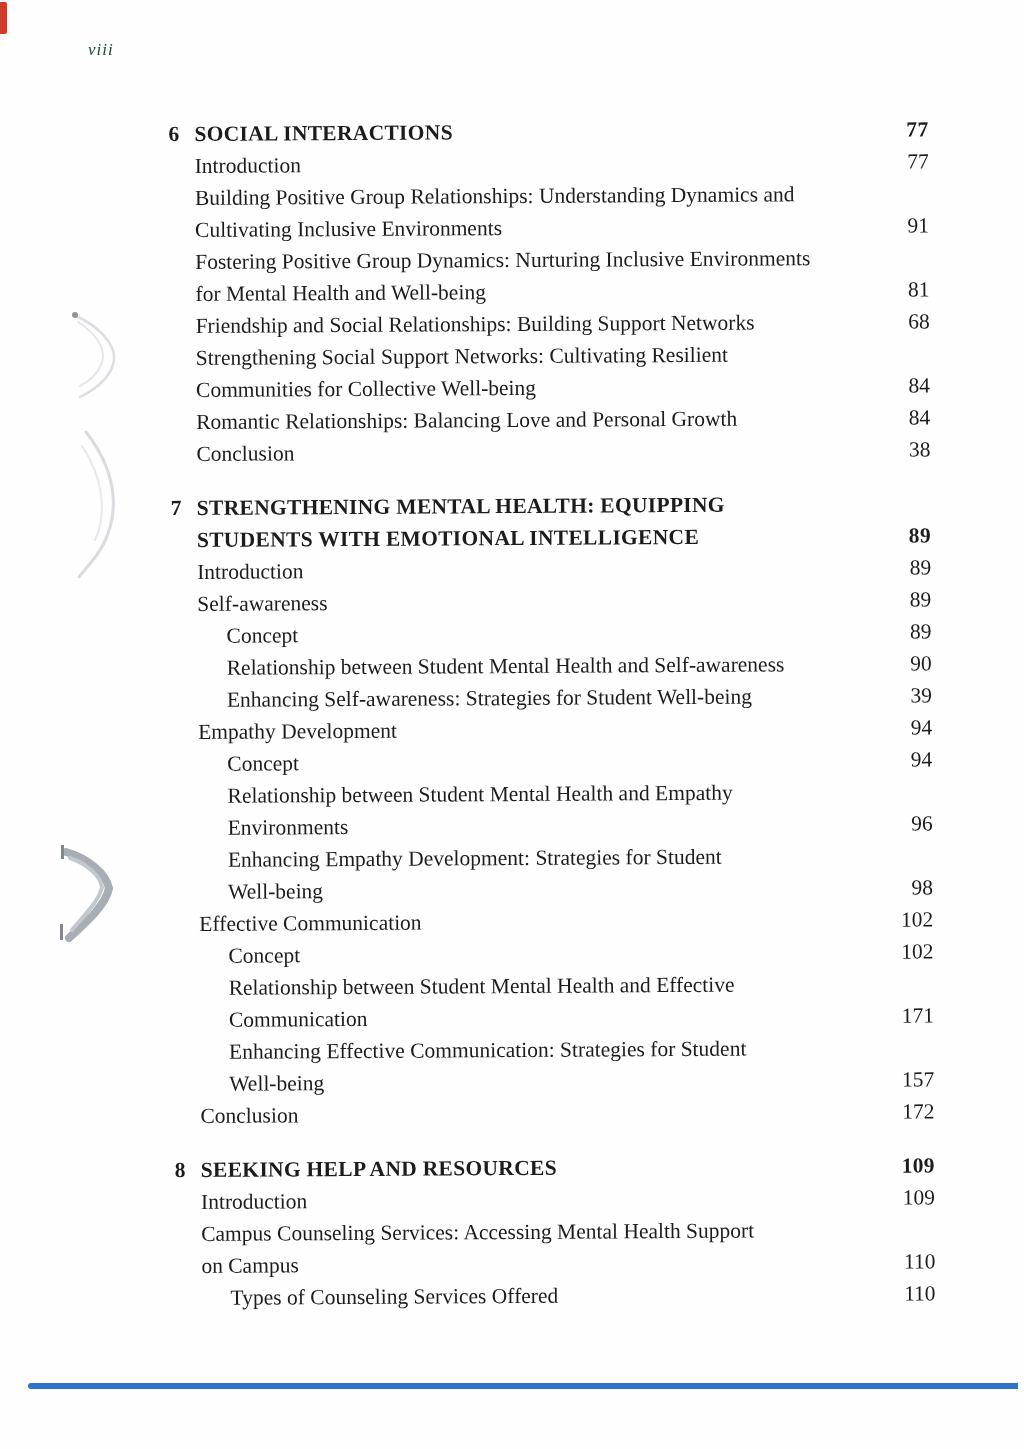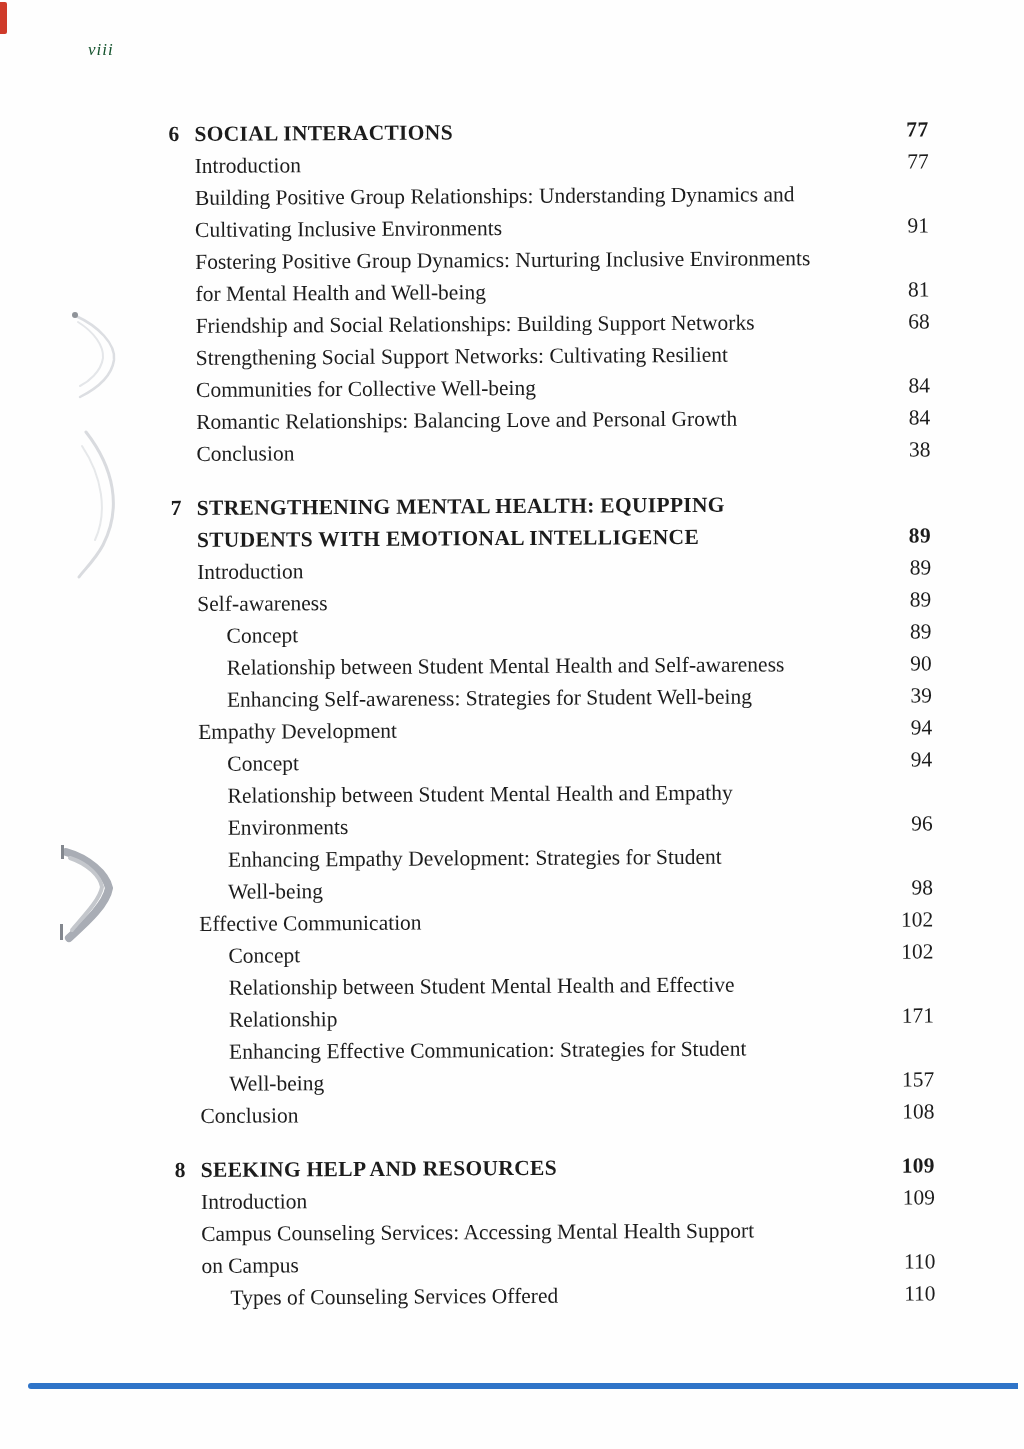--- a/index.html
+++ b/index.html
@@ -84,24 +84,24 @@
         <div class="row lvl2"><span class="txt">Enhancing Self-awareness: Strategies for Student Well-being</span><span class="pg">39</span></div>
         <div class="row lvl1"><span class="txt">Empathy Development</span><span class="pg">94</span></div>
         <div class="row lvl2"><span class="txt">Concept</span><span class="pg">94</span></div>
         <div class="row lvl2"><span class="txt">Relationship between Student Mental Health and Empathy</span></div>
         <div class="row lvl2"><span class="txt">Environments</span><span class="pg">96</span></div>
         <div class="row lvl2"><span class="txt">Enhancing Empathy Development: Strategies for Student</span></div>
         <div class="row lvl2"><span class="txt">Well-being</span><span class="pg">98</span></div>
         <div class="row lvl1"><span class="txt">Effective Communication</span><span class="pg">102</span></div>
         <div class="row lvl2"><span class="txt">Concept</span><span class="pg">102</span></div>
         <div class="row lvl2"><span class="txt">Relationship between Student Mental Health and Effective</span></div>
-        <div class="row lvl2"><span class="txt">Relationship</span><span class="pg">171</span></div>
+        <div class="row lvl2"><span class="txt">Communication</span><span class="pg">171</span></div>
         <div class="row lvl2"><span class="txt">Enhancing Effective Communication: Strategies for Student</span></div>
         <div class="row lvl2"><span class="txt">Well-being</span><span class="pg">157</span></div>
-        <div class="row lvl1"><span class="txt">Conclusion</span><span class="pg">108</span></div>
+        <div class="row lvl1"><span class="txt">Conclusion</span><span class="pg">172</span></div>
       </section>
       <section class="chapter">
         <div class="row lvl0"><span class="num">8</span><span class="txt">SEEKING HELP AND RESOURCES</span><span class="pg">109</span></div>
         <div class="row lvl1"><span class="txt">Introduction</span><span class="pg">109</span></div>
         <div class="row lvl1"><span class="txt">Campus Counseling Services: Accessing Mental Health Support</span></div>
         <div class="row lvl1"><span class="txt">on Campus</span><span class="pg">110</span></div>
         <div class="row lvl2"><span class="txt">Types of Counseling Services Offered</span><span class="pg">110</span></div>
       </section>
     </main>
 

